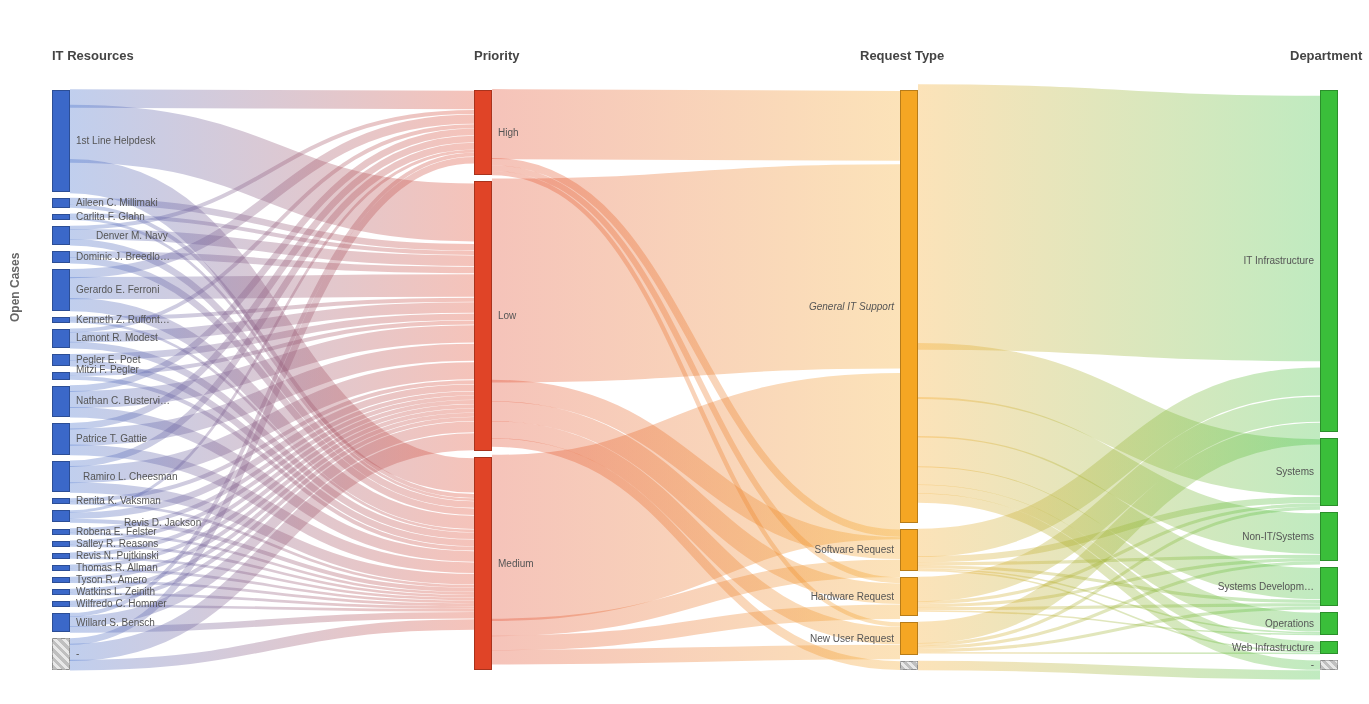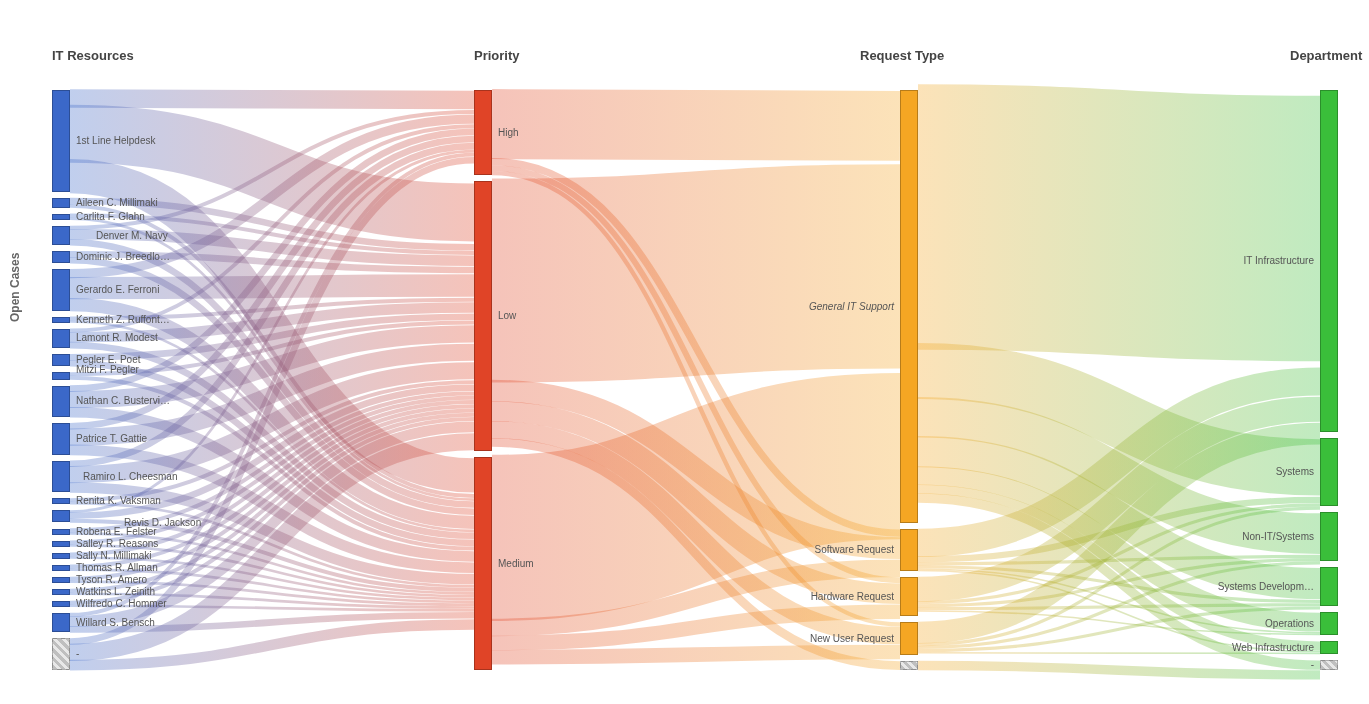--- a/index.html
+++ b/index.html
@@ -165,21 +165,21 @@
       <div class="nlabel" style="left: 76px; top: 470.5px; padding-left: 7px;">Ramiro L. Cheesman</div>
       <div class="node" style="left: 52px; top: 498.286px; width: 18px; height: 6.07143px; background: rgb(59, 104, 201);"></div>
       <div class="nlabel" style="left: 76px; top: 495.321px;">Renita K. Vaksman</div>
       <div class="node" style="left: 52px; top: 510.357px; width: 18px; height: 12.1429px; background: rgb(59, 104, 201);"></div>
       <div class="nlabel" style="left: 76px; top: 517px; padding-left: 48px;">Revis D. Jackson</div>
       <div class="node" style="left: 52px; top: 528.5px; width: 18px; height: 6.07143px; background: rgb(59, 104, 201);"></div>
       <div class="nlabel" style="left: 76px; top: 525.536px;">Robena E. Felster</div>
       <div class="node" style="left: 52px; top: 540.571px; width: 18px; height: 6.07143px; background: rgb(59, 104, 201);"></div>
       <div class="nlabel" style="left: 76px; top: 537.607px;">Salley R. Reasons</div>
       <div class="node" style="left: 52px; top: 552.643px; width: 18px; height: 6.07143px; background: rgb(59, 104, 201);"></div>
-      <div class="nlabel" style="left: 76px; top: 549.679px;">Sally N. Millimaki</div>
+      <div class="nlabel" style="left: 76px; top: 549.679px;">Revis N. Pujtkinski</div>
       <div class="node" style="left: 52px; top: 564.714px; width: 18px; height: 6.07143px; background: rgb(59, 104, 201);"></div>
       <div class="nlabel" style="left: 76px; top: 561.75px;">Thomas R. Allman</div>
       <div class="node" style="left: 52px; top: 576.786px; width: 18px; height: 6.07143px; background: rgb(59, 104, 201);"></div>
       <div class="nlabel" style="left: 76px; top: 573.821px;">Tyson R. Amero</div>
       <div class="node" style="left: 52px; top: 588.857px; width: 18px; height: 6.07143px; background: rgb(59, 104, 201);"></div>
       <div class="nlabel" style="left: 76px; top: 585.893px;">Watkins L. Zeinith</div>
       <div class="node" style="left: 52px; top: 600.929px; width: 18px; height: 6.07143px; background: rgb(59, 104, 201);"></div>
       <div class="nlabel" style="left: 76px; top: 597.964px;">Wilfredo C. Hommer</div>
       <div class="node" style="left: 52px; top: 613px; width: 18px; height: 19.4286px; background: rgb(59, 104, 201);"></div>
       <div class="nlabel" style="left: 76px; top: 616.714px;">Willard S. Bensch</div>

